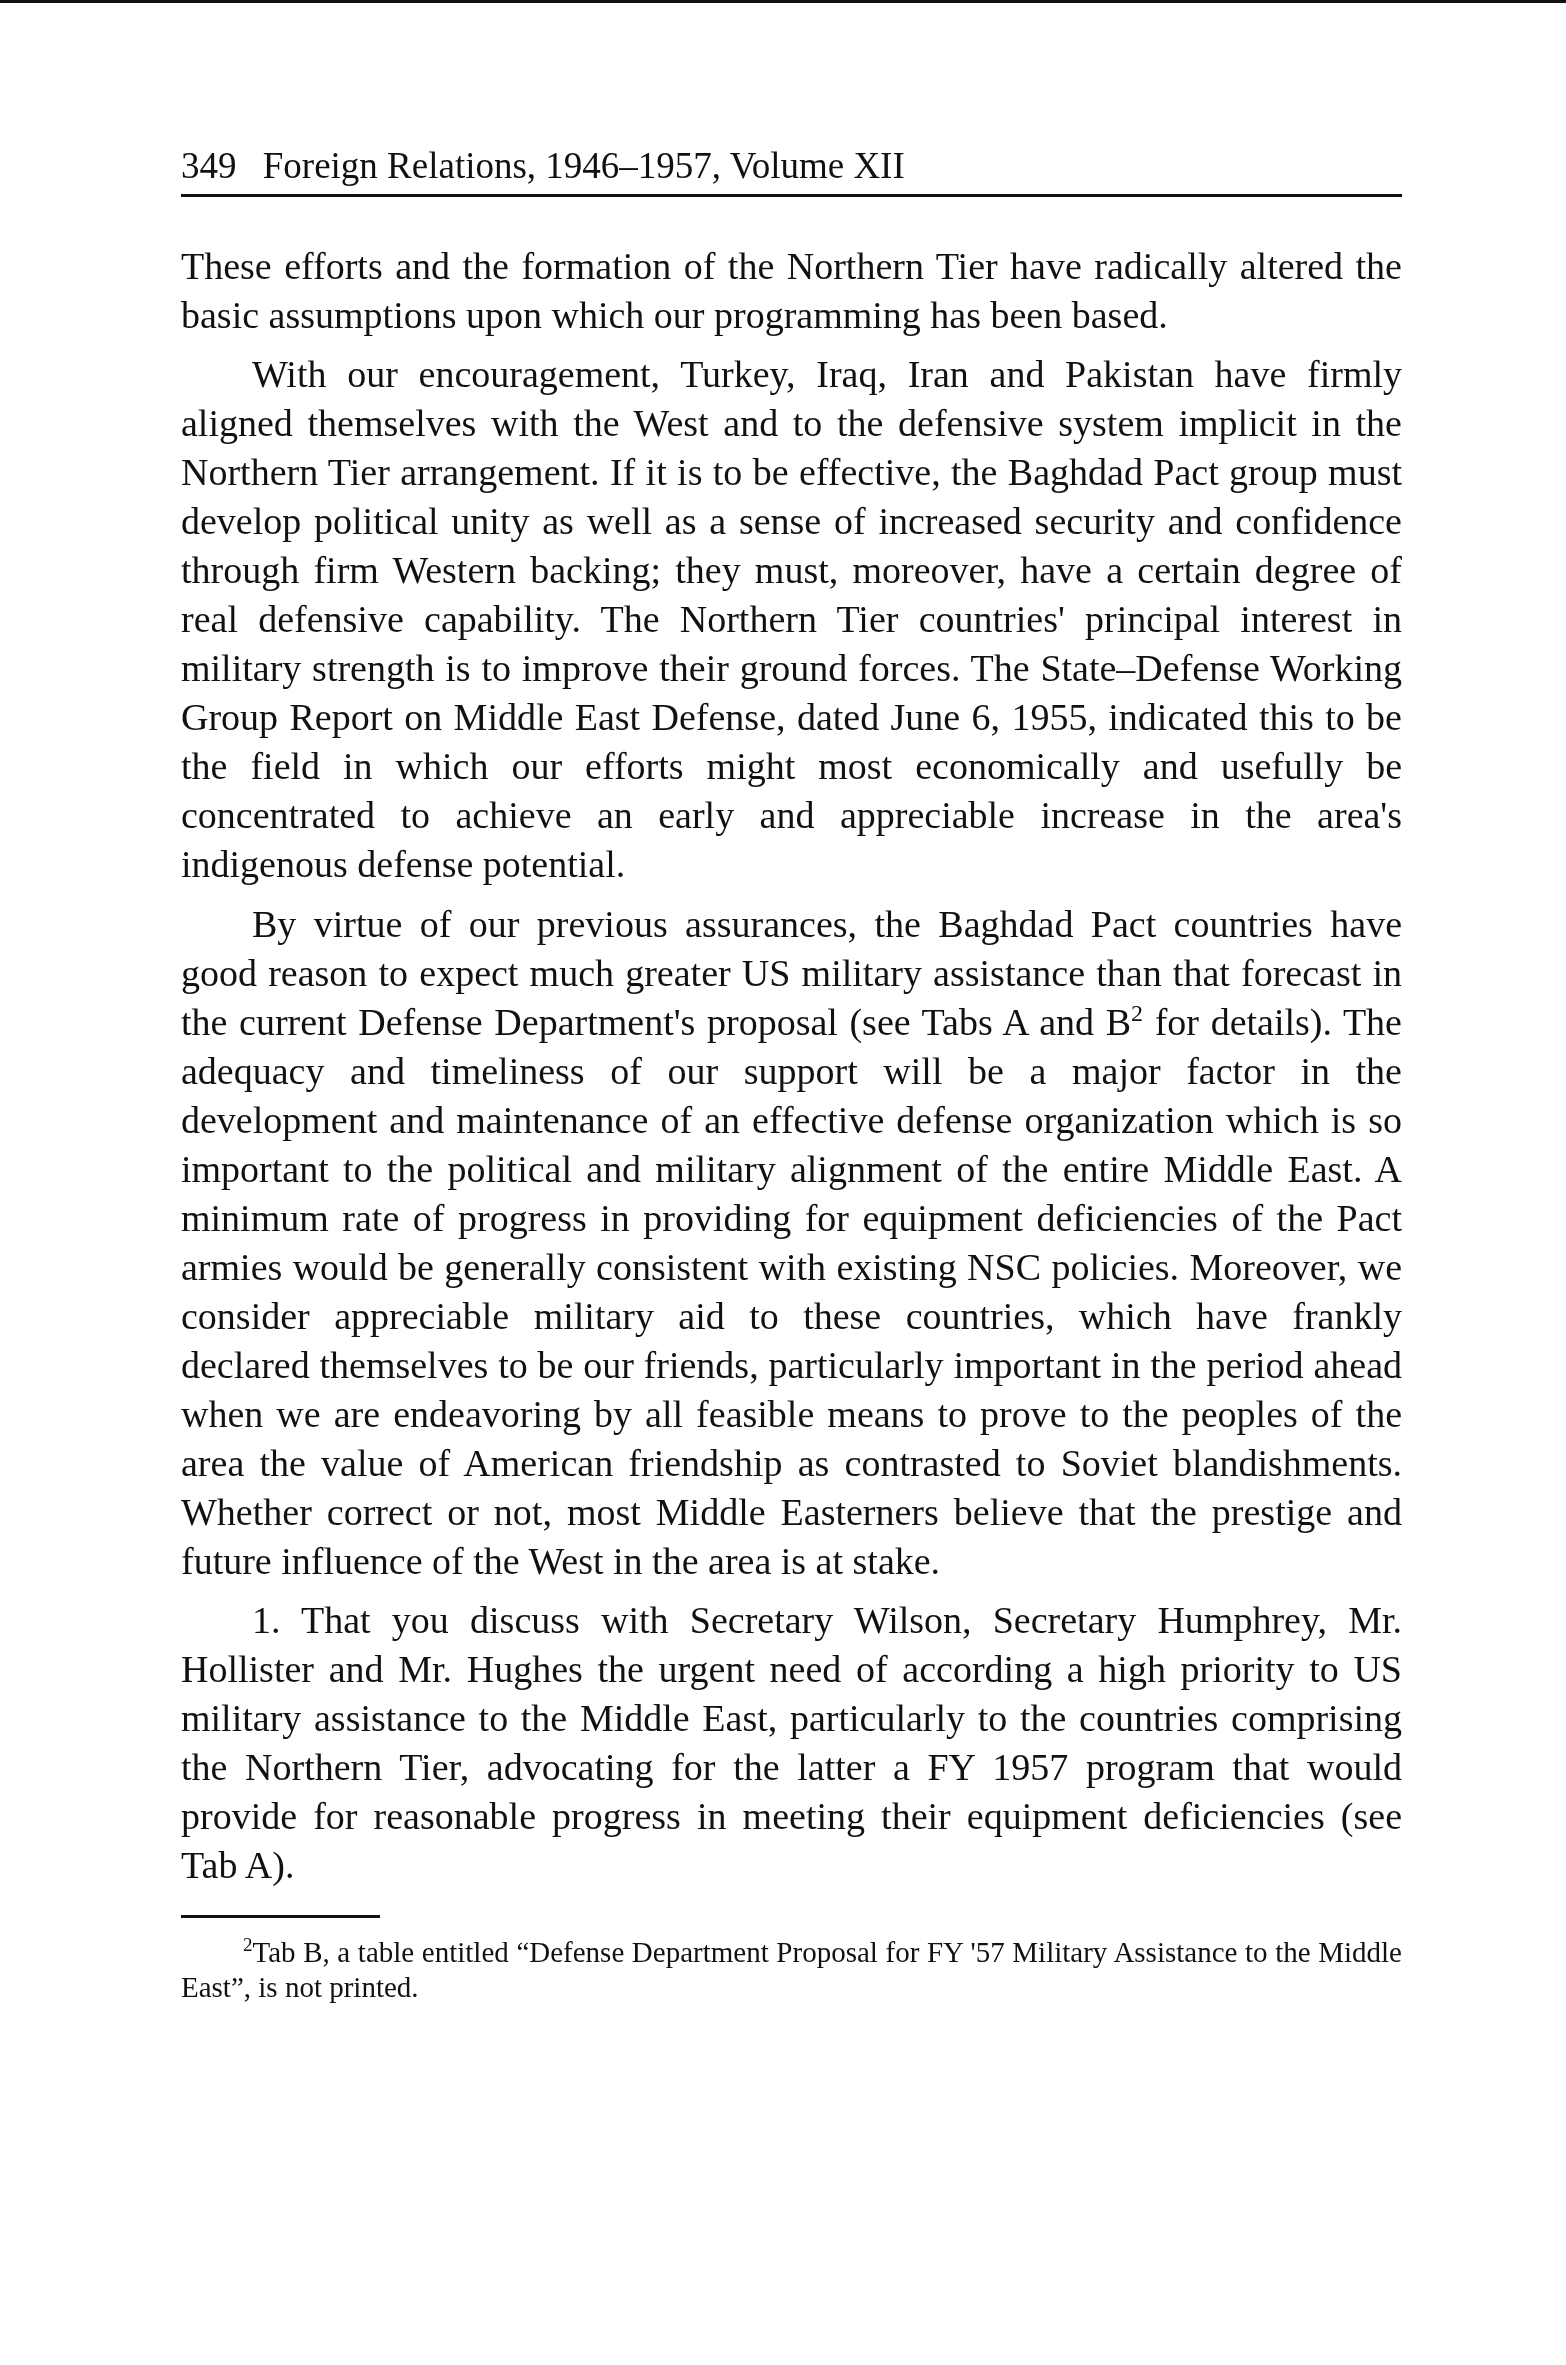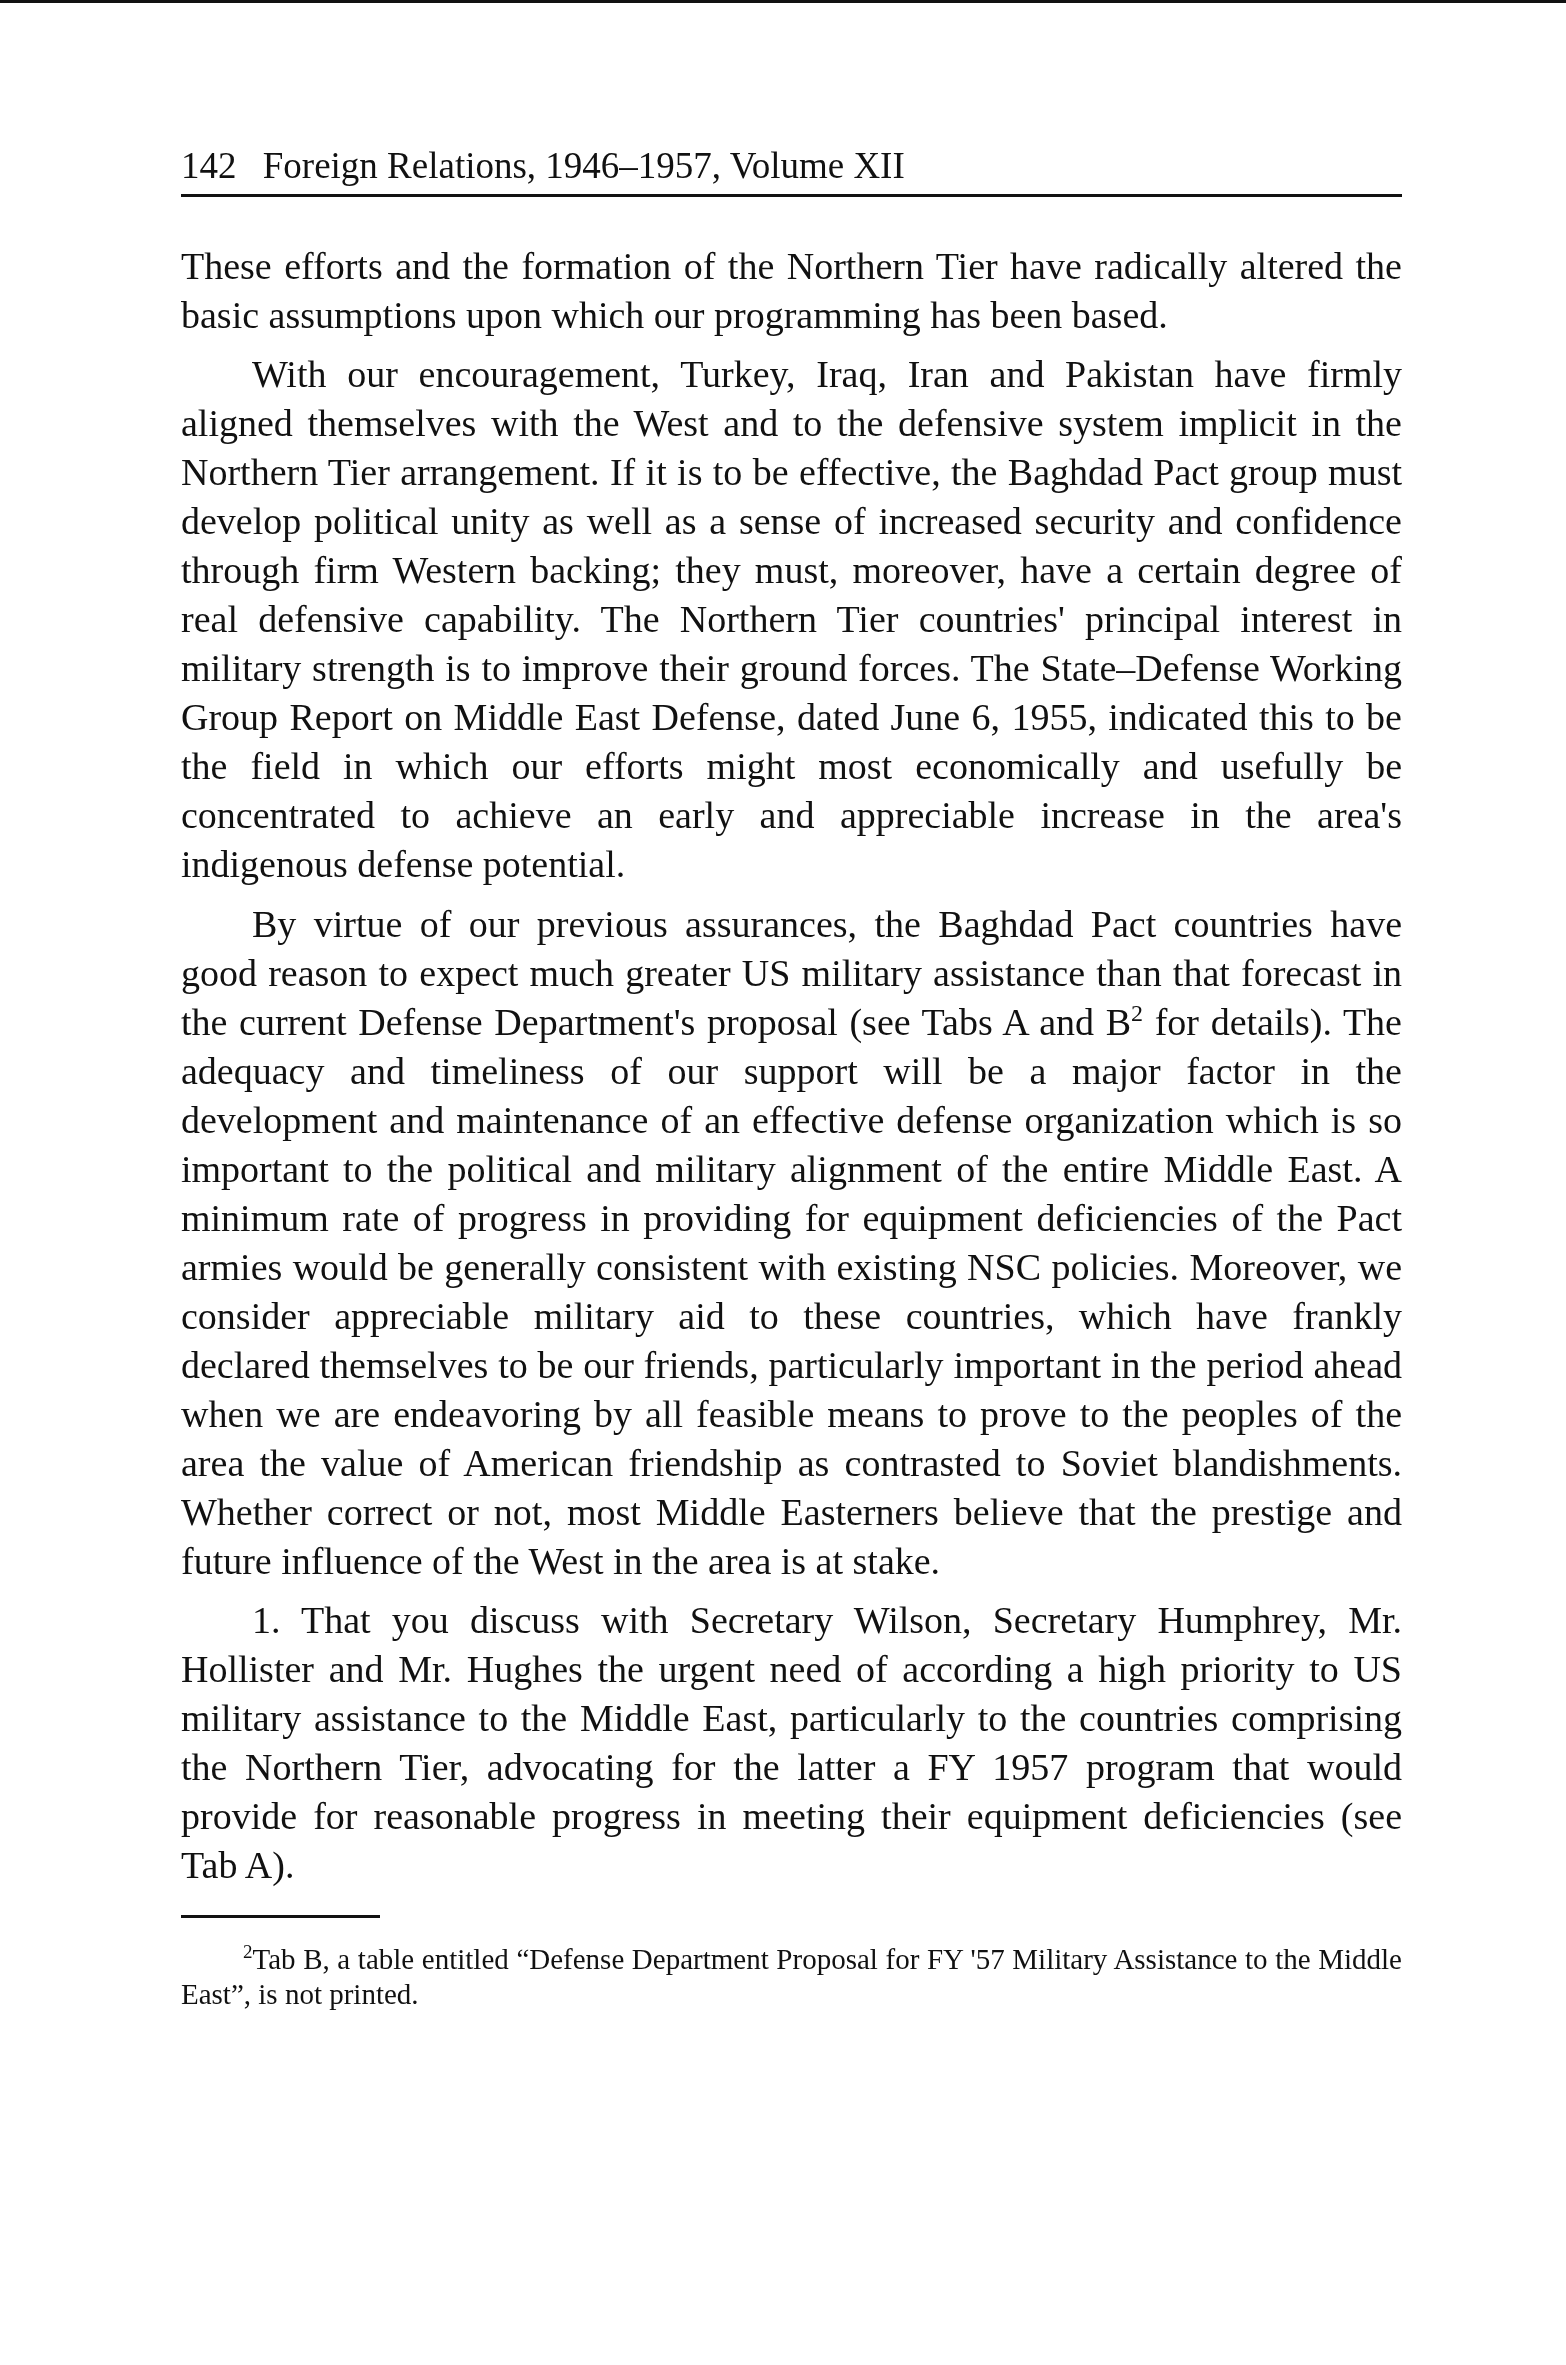--- a/index.html
+++ b/index.html
@@ -9,31 +9,31 @@
           font-family: "Liberation Serif", "DejaVu Serif", serif; color: #111; }
   .running-head { font-size: 37px; line-height: 47px; height: 52px; border-bottom: 3.3px solid #111;
                   white-space: nowrap; }
   .running-head .pnum { margin-right: 17px; }
   .body-text { margin-top: 45px; font-size: 38px; line-height: 49px; text-align: justify; }
   .body-text p { margin: 0 0 10.4px 0; }
   .body-text p.indent { text-indent: 71px; }
   .body-text p.heading { font-style: italic; margin-top: 33px; margin-bottom: 28px; }
   sup { font-size: 24px; line-height: 0; vertical-align: 14px; }
   .footnote-rule { width: 199px; height: 3.3px; background: #111; margin-top: 24.6px; }
-  .footnote { margin-top: 24px; font-size: 29px; line-height: 35px; text-align: justify; text-indent: 62px; }
+  .footnote { margin-top: 17px; font-size: 29px; line-height: 35px; text-align: justify; text-indent: 62px; }
   .footnote sup { font-size: 19px; vertical-align: 11.4px; }
 </style>
 </head>
 <body>
 
 <div class="top-rule"></div>
 
 <div class="page">
   <div class="running-head">
-    <span class="pnum">142</span>
+    <span class="pnum">349</span>
     <span>Foreign Relations, 1946–1957, Volume XII</span>
   </div>
 
   <div class="body-text">
     <p>These efforts and the formation of the Northern Tier have radically altered the basic assumptions upon which our programming has been based.</p>
     <p class="indent">With our encouragement, Turkey, Iraq, Iran and Pakistan have firmly aligned themselves with the West and to the defensive system implicit in the Northern Tier arrangement. If it is to be effective, the Baghdad Pact group must develop political unity as well as a sense of increased security and confidence through firm Western backing; they must, moreover, have a certain degree of real defensive capability. The Northern Tier countries' principal interest in military strength is to improve their ground forces. The State–Defense Working Group Report on Middle East Defense, dated June 6, 1955, indicated this to be the field in which our efforts might most economically and usefully be concentrated to achieve an early and appreciable increase in the area's indigenous defense potential.</p>
     <p class="indent"><span>By virtue of our previous assurances, the Baghdad Pact countries have good reason to expect much greater US military assistance than that forecast in the current Defense Department's proposal (see Tabs A and B</span><sup>2</sup><span> for details). The adequacy and timeliness of our support will be a major factor in the development and maintenance of an effective defense organization which is so important to the political and military alignment of the entire Middle East. A minimum rate of progress in providing for equipment deficiencies of the Pact armies would be generally consistent with existing NSC policies. Moreover, we consider appreciable military aid to these countries, which have frankly declared themselves to be our friends, particularly important in the period ahead when we are endeavoring by all feasible means to prove to the peoples of the area the value of American friendship as contrasted to Soviet blandishments. Whether correct or not, most Middle Easterners believe that the prestige and future influence of the West in the area is at stake.</span></p>
     <p class="indent">1. That you discuss with Secretary Wilson, Secretary Humphrey, Mr. Hollister and Mr. Hughes the urgent need of according a high priority to US military assistance to the Middle East, particularly to the countries comprising the Northern Tier, advocating for the latter a FY 1957 program that would provide for reasonable progress in meeting their equipment deficiencies (see Tab A).</p>
   </div>
 

